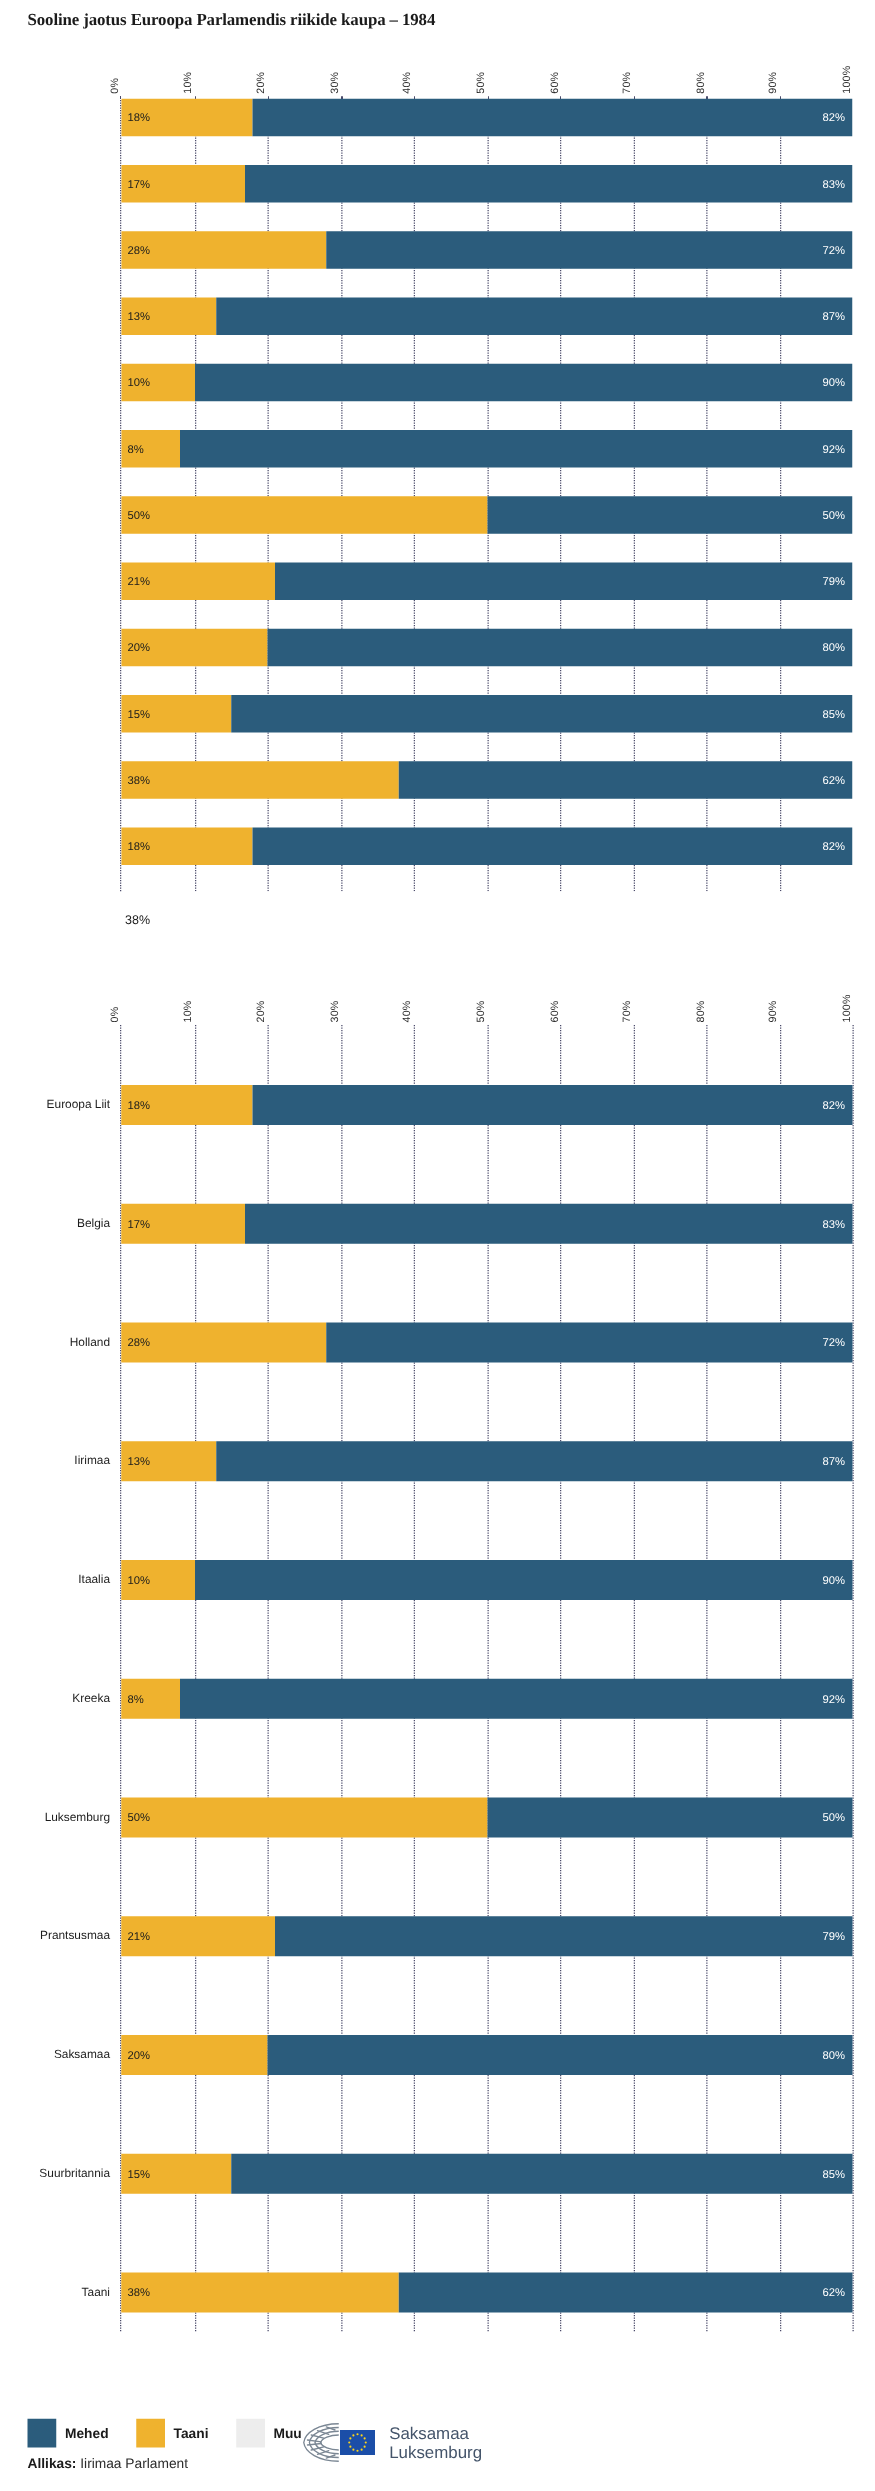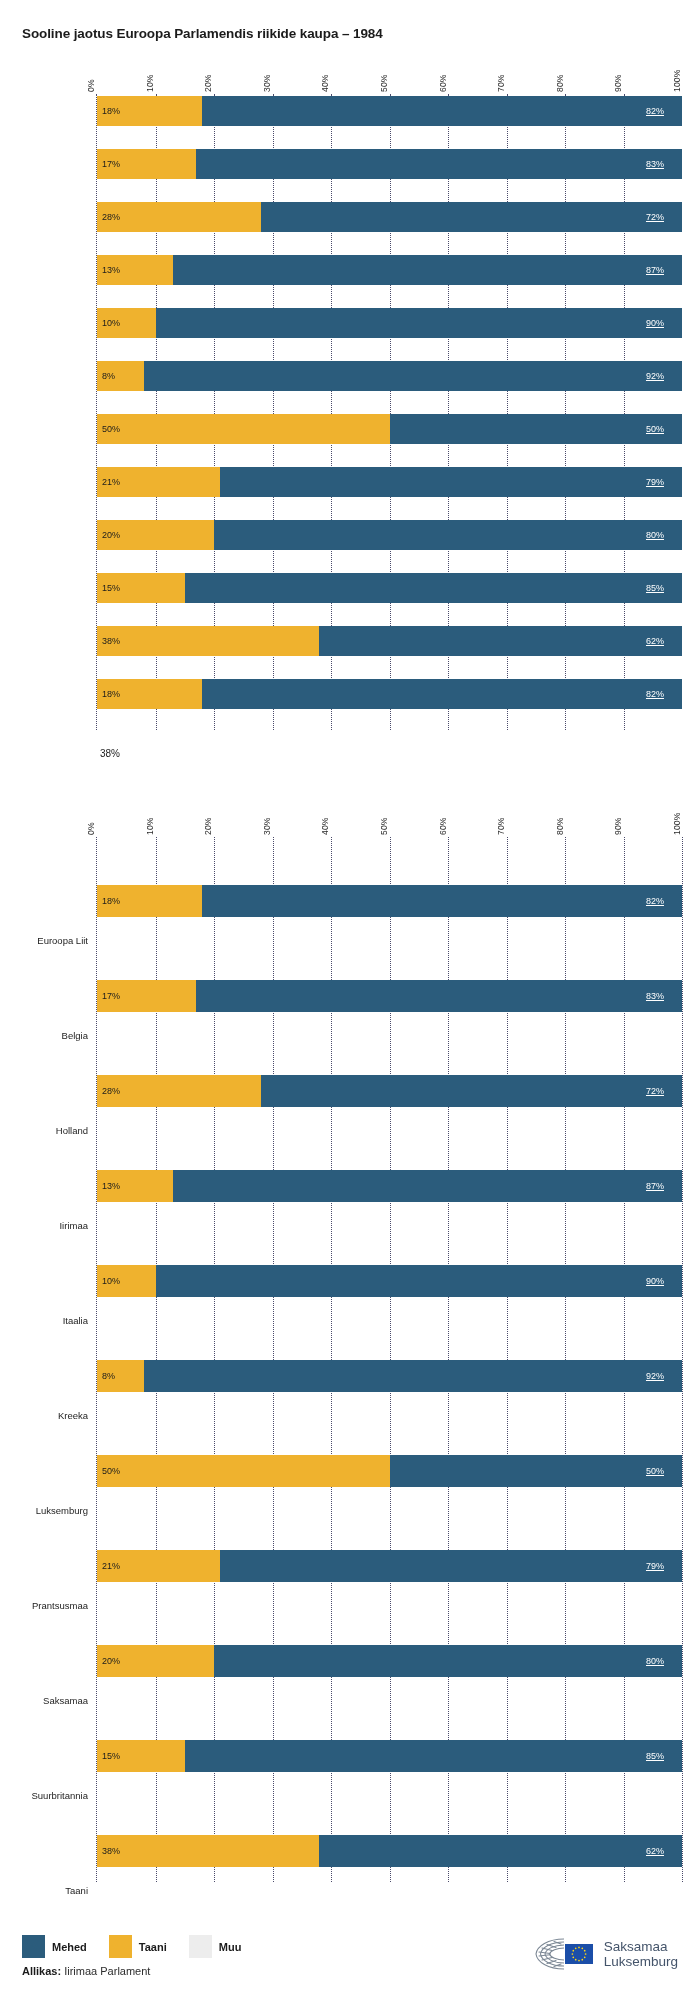--- a/index.html
+++ b/index.html
@@ -4,21 +4,21 @@
 <style>
   * { box-sizing: border-box; }
   html, body {
     margin: 0; padding: 0;
     background: #ffffff;
     font-family: "Liberation Sans", sans-serif;
   }
   body { width: 700px; height: 1993px; position: relative; overflow: hidden; }
 
   
-  .header { padding: 26px 22px 0 22px; }
+  .header { padding: 8px 22px 0 22px; font-family: Liberation Serif, serif; }
   .chart-title {
     font-size: 13.5px;
     font-weight: bold;
     color: #1b1b1b;
     letter-spacing: -0.1px;
     margin: 0 0 9px 0;
   }
   .chart-subtitle {
     font-size: 12.5px;
     font-weight: normal;
@@ -67,39 +67,38 @@
   .bar-row { position: relative; width: 100%; }
   .bar-label {
     position: absolute;
     right: 100%;
     width: 92px;
     padding-right: 9px;
     text-align: right;
     font-size: 9.5px;
     color: #1d1d1d;
     white-space: nowrap;
-    margin-top: 39px;
   }
   .bar-track {
     position: absolute;
     left: 0; right: 0;
     display: flex;
   }
   .seg { position: relative; height: 100%; }
   .seg-women { background: #efb22e; }
   .seg-men { background: #2b5c7c; }
   .seg-val {
     position: absolute;
     top: 50%;
     transform: translateY(-50%);
     font-size: 9px;
     white-space: nowrap;
   }
   .seg-women .seg-val { left: 5px; color: #1c1c1c; }
-  .seg-men .seg-val { right: 18px; color: #ffffff; text-decoration: underline; }
+  .seg-men .seg-val { right: 6px; color: #ffffff; }
 
   
   #chart-one .plot-wrap { height: 636px; overflow: hidden; }
   #chart-one .bar-row { height: 53px; }
   #chart-one .bar-label { top: 28px; transform: translateY(-50%); }
   #chart-one .bar-track { top: 2px; height: 30px; }
 
   .stray-value {
     margin-left: 100px;
     margin-top: 18px;
@@ -116,22 +115,20 @@
 
   
   .footer {
     position: absolute;
     left: 0; right: 0; bottom: 16px;
     padding: 0 22px 0 22px;
   }
   .footer-inner {
     display: flex;
     align-items: flex-start;
-    justify-content: space-between;
-    gap: 26px;
   }
   .legend { display: flex; align-items: center; gap: 22px; margin-bottom: 7px; }
   .legend-item { display: flex; align-items: center; gap: 7px; }
   .legend-swatch { width: 23px; height: 23px; display: block; }
   .legend-text { font-size: 11px; font-weight: bold; color: #1b1b1b; }
   .source-line { font-size: 11px; color: #2c2c2c; }
   .source-label { font-weight: bold; color: #1b1b1b; }
 
   .ep-logo { display: flex; align-items: center; gap: 8px; padding-top: 2px; }
   .ep-mark { position: relative; width: 62px; height: 34px; }

